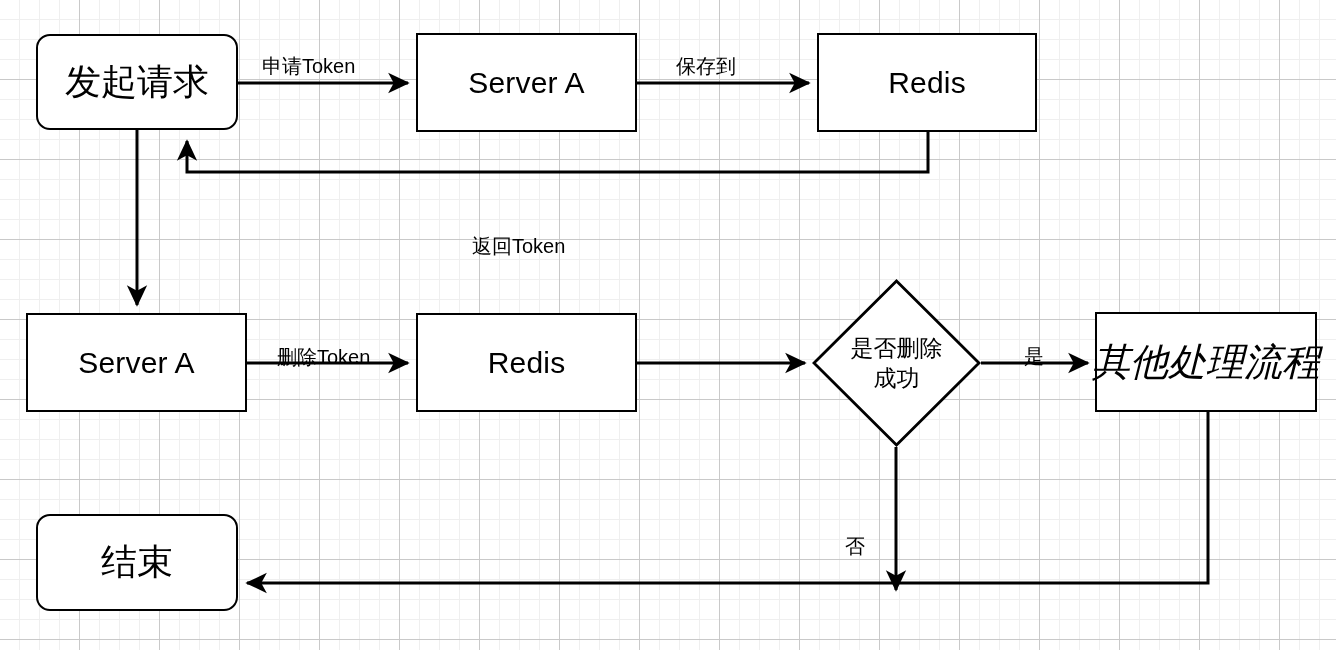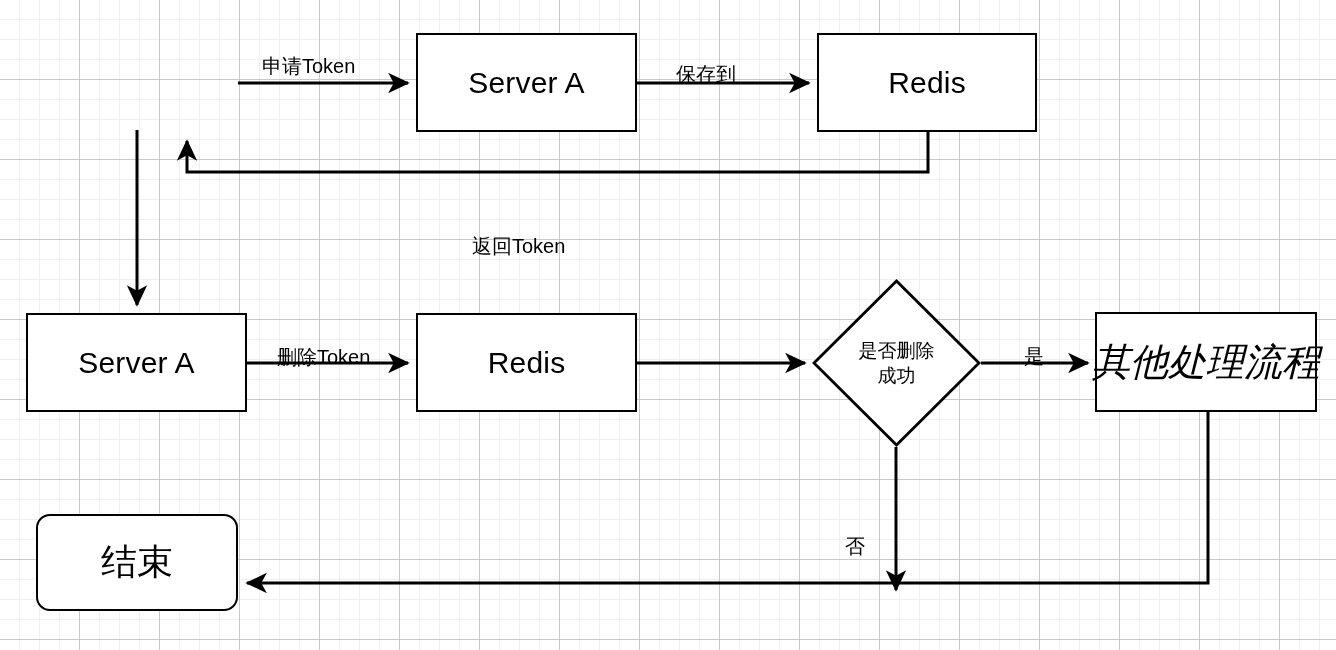--- a/index.html
+++ b/index.html
@@ -35,21 +35,21 @@
   .rounded{border-radius:14px;}
   .latin{font-size:30px;letter-spacing:0.2px;}
   .cjk{font-size:36px;}
   .cjk-big{font-size:38px;font-style:italic;}
   .diamond-wrap{position:absolute;}
   .diamond-label{
     position:absolute;
     left:0;top:0;width:100%;height:100%;
     display:flex;flex-direction:column;
     align-items:center;justify-content:center;
-    font-size:19px;line-height:1.32;color:#000;
+    font-size:23px;line-height:1.32;color:#000;
   }
   .edge-label{
     position:absolute;
     font-size:20px;
     color:#000000;
     white-space:nowrap;
     margin-top:44px;
   }
 </style>
 </head>
@@ -78,20 +78,23 @@
       <path d="M 637 363 L 805 363" marker-end="url(#arw)"></path>
 
       <path d="M 981 363 L 1088 363" marker-end="url(#arw)"></path>
 
       <path d="M 896 447 L 896 590" marker-end="url(#arw)"></path>
 
       <path d="M 1208 412 L 1208 583 L 247 583" marker-end="url(#arw)"></path>
     </g>
   </svg>
 
+  <div class="node rounded cjk" style="left:36px;top:34px;width:202px;height:96px;">
+    <span>发起请求</span>
+  </div>
 
   <div class="node latin" style="left:416px;top:33px;width:221px;height:99px;">
     <span>Server A</span>
   </div>
 
   <div class="node latin" style="left:817px;top:33px;width:220px;height:99px;">
     <span>Redis</span>
   </div>
 
   <div class="node latin" style="left:26px;top:313px;width:221px;height:99px;">
@@ -115,21 +118,21 @@
   <div class="node cjk-big" style="left:1095px;top:312px;width:222px;height:100px;">
     <span>其他处理流程</span>
   </div>
 
   <div class="node rounded cjk" style="left:36px;top:514px;width:202px;height:97px;">
     <span>结束</span>
   </div>
 
   <div class="edge-label" style="left:262px;top:9px;">申请Token</div>
 
-  <div class="edge-label" style="left:676px;top:17px;">保存到</div>
+  <div class="edge-label" style="left:676px;top:9px;">保存到</div>
 
   <div class="edge-label" style="left:472px;top:189px;">返回Token</div>
 
   <div class="edge-label" style="left:277px;top:300px;">删除Token</div>
 
   <div class="edge-label" style="left:1024px;top:299px;">是</div>
 
   <div class="edge-label" style="left:845px;top:489px;">否</div>
 
 </div>

